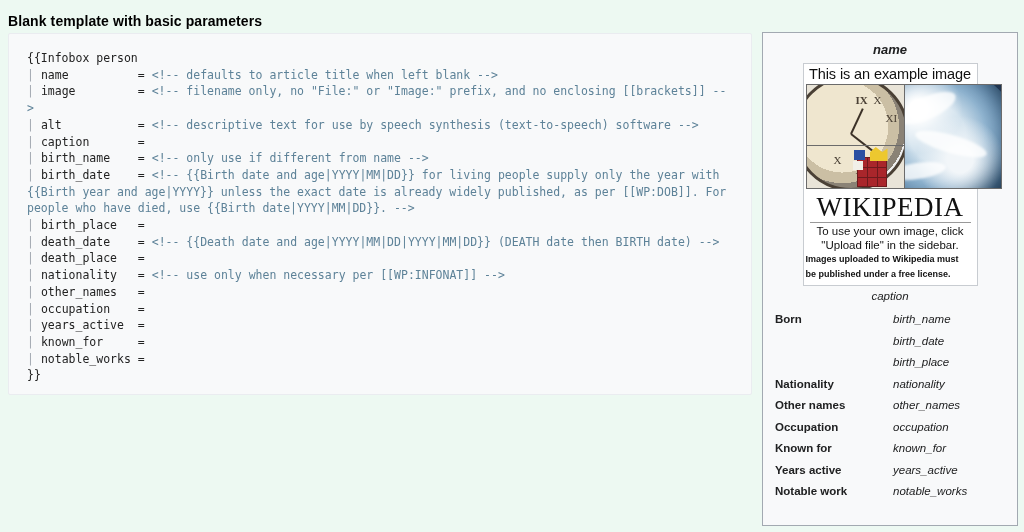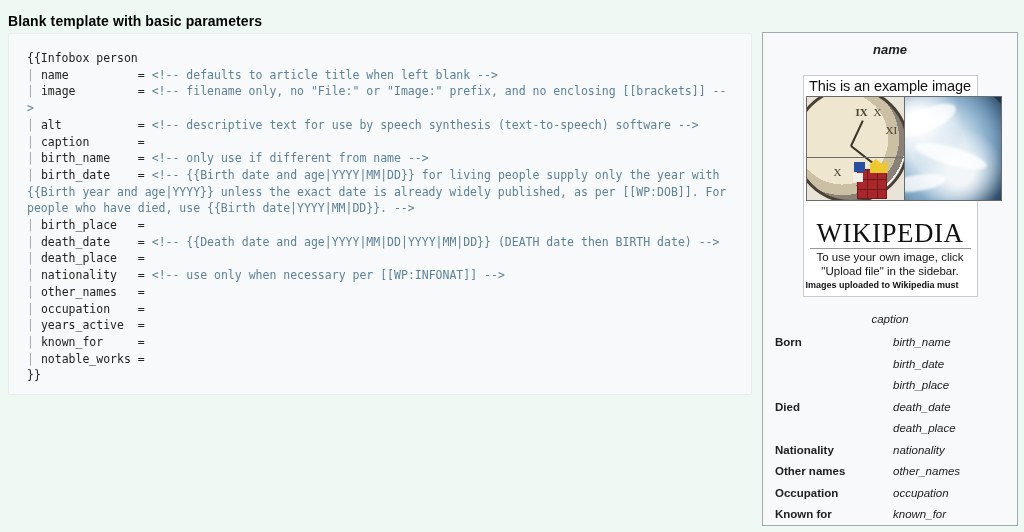--- a/index.html
+++ b/index.html
@@ -78,21 +78,21 @@
     text-align: center;
     font-weight: bold;
     font-style: italic;
     font-size: 13px;
     padding: 5px 0 6px 0;
     color: #202122;
   }
 
   .image-frame {
     width: 175px;
-    margin: 12px auto;
+    margin: 0 auto;
     border: 1px solid #c8ccd1;
     background: #ffffff;
     box-sizing: border-box;
     padding: 2px 2px 3px 2px;
   }
   .ex-headline {
     text-align: center;
     font-size: 14.5px;
     color: #111111;
     line-height: 17px;
@@ -222,21 +222,21 @@
     background: #6b6b6b;
   }
 
   .wordmark {
     text-align: center;
     font-family: "Liberation Serif", "DejaVu Serif", serif;
     font-size: 27px;
     letter-spacing: 0.5px;
     color: #111111;
     line-height: 30px;
-    padding-top: 17px;
+    padding-top: 3px;
     border-bottom: 1px solid #999999;
     margin: 0 4px 2px 4px;
   }
   .upload-line {
     text-align: center;
     font-size: 11.5px;
     line-height: 13.5px;
     color: #111111;
   }
   .license-line {
@@ -323,42 +323,36 @@
         </div>
       </div>
       <div class="pic-divider-v"></div>
       <div class="pic-divider-h"></div>
     </div>
 
     <div class="wordmark">WIKIPEDIA</div>
     <div class="upload-line">To use your own image, click</div>
     <div class="upload-line">"Upload file" in the sidebar.</div>
     <div class="license-line">Images uploaded to Wikipedia must</div>
+    <div class="license-line">be published under a free license.</div>
   </div>
 
   <div class="caption">caption</div>
 
   <table class="ib-table">
     <tbody id="ib-rows">
         <tr>
           <td class="ib-label">Born</td>
           <td class="ib-value">
             <div>birth_name</div>
             <div>birth_date</div>
             <div>birth_place</div>
           </td>
         </tr>
         <tr>
-          <td class="ib-label">Died</td>
-          <td class="ib-value">
-            <div>death_date</div>
-            <div>death_place</div>
-          </td>
-        </tr>
-        <tr>
           <td class="ib-label">Nationality</td>
           <td class="ib-value">
             <div>nationality</div>
           </td>
         </tr>
         <tr>
           <td class="ib-label">Other names</td>
           <td class="ib-value">
             <div>other_names</div>
           </td>

